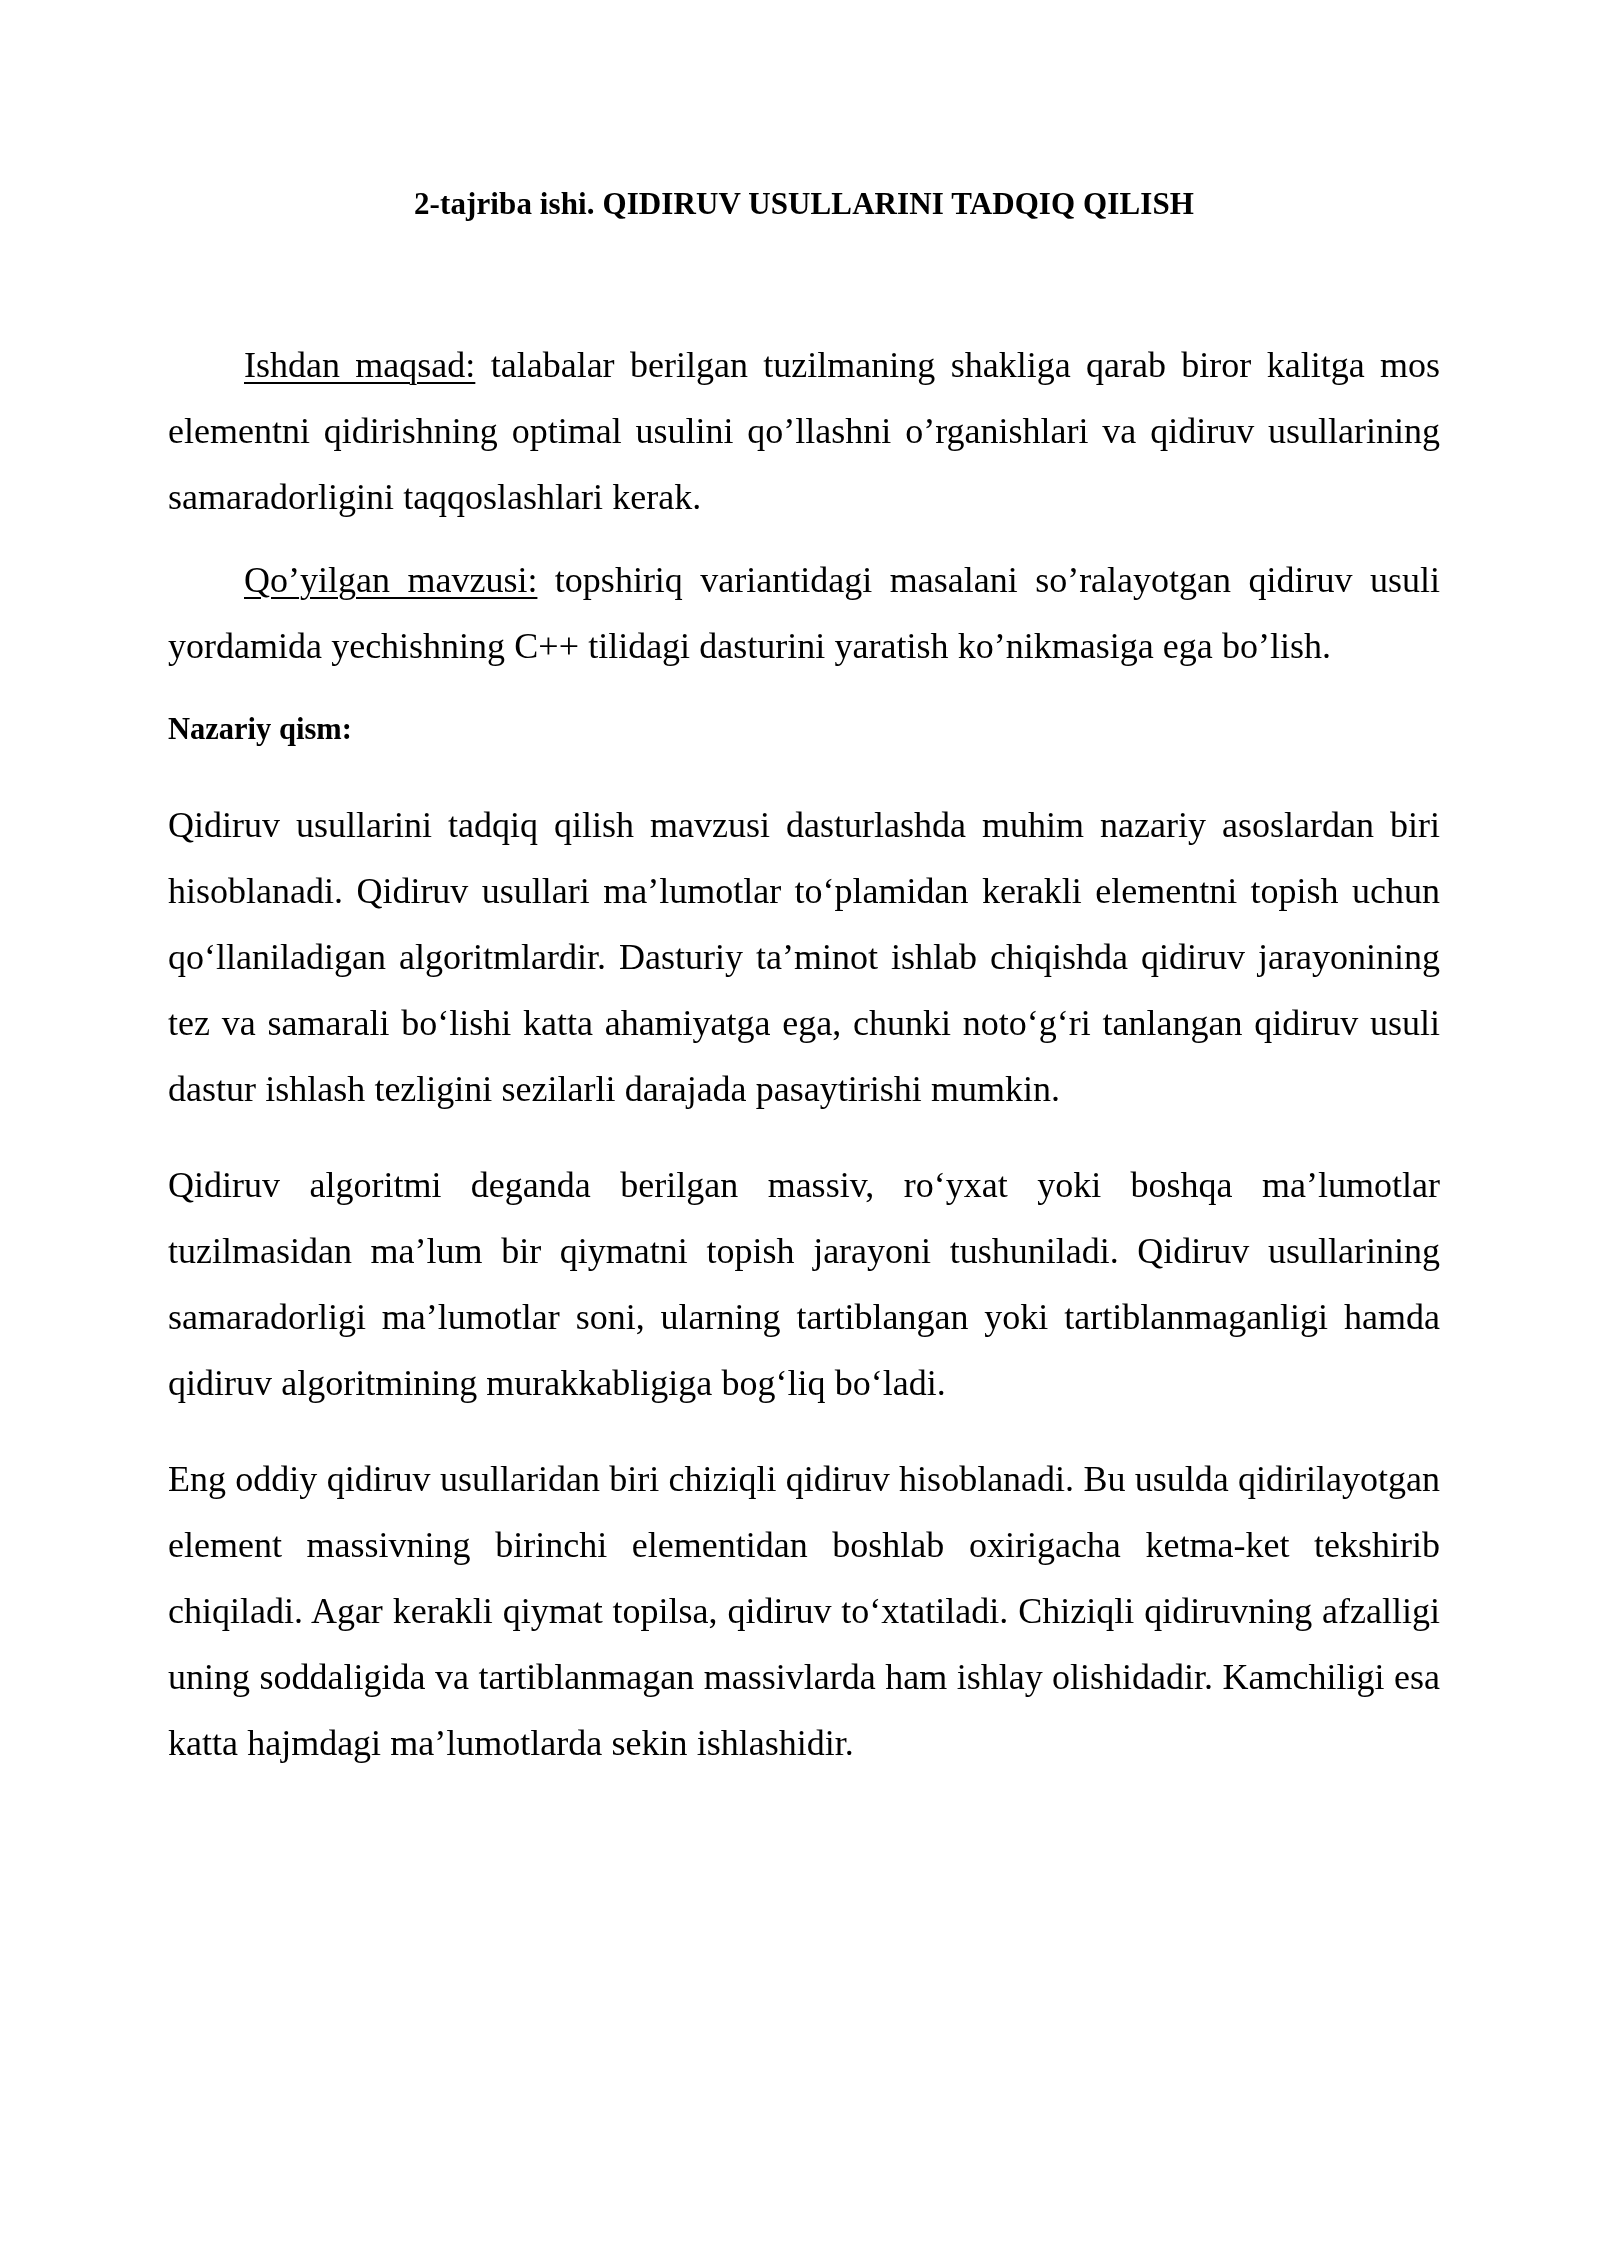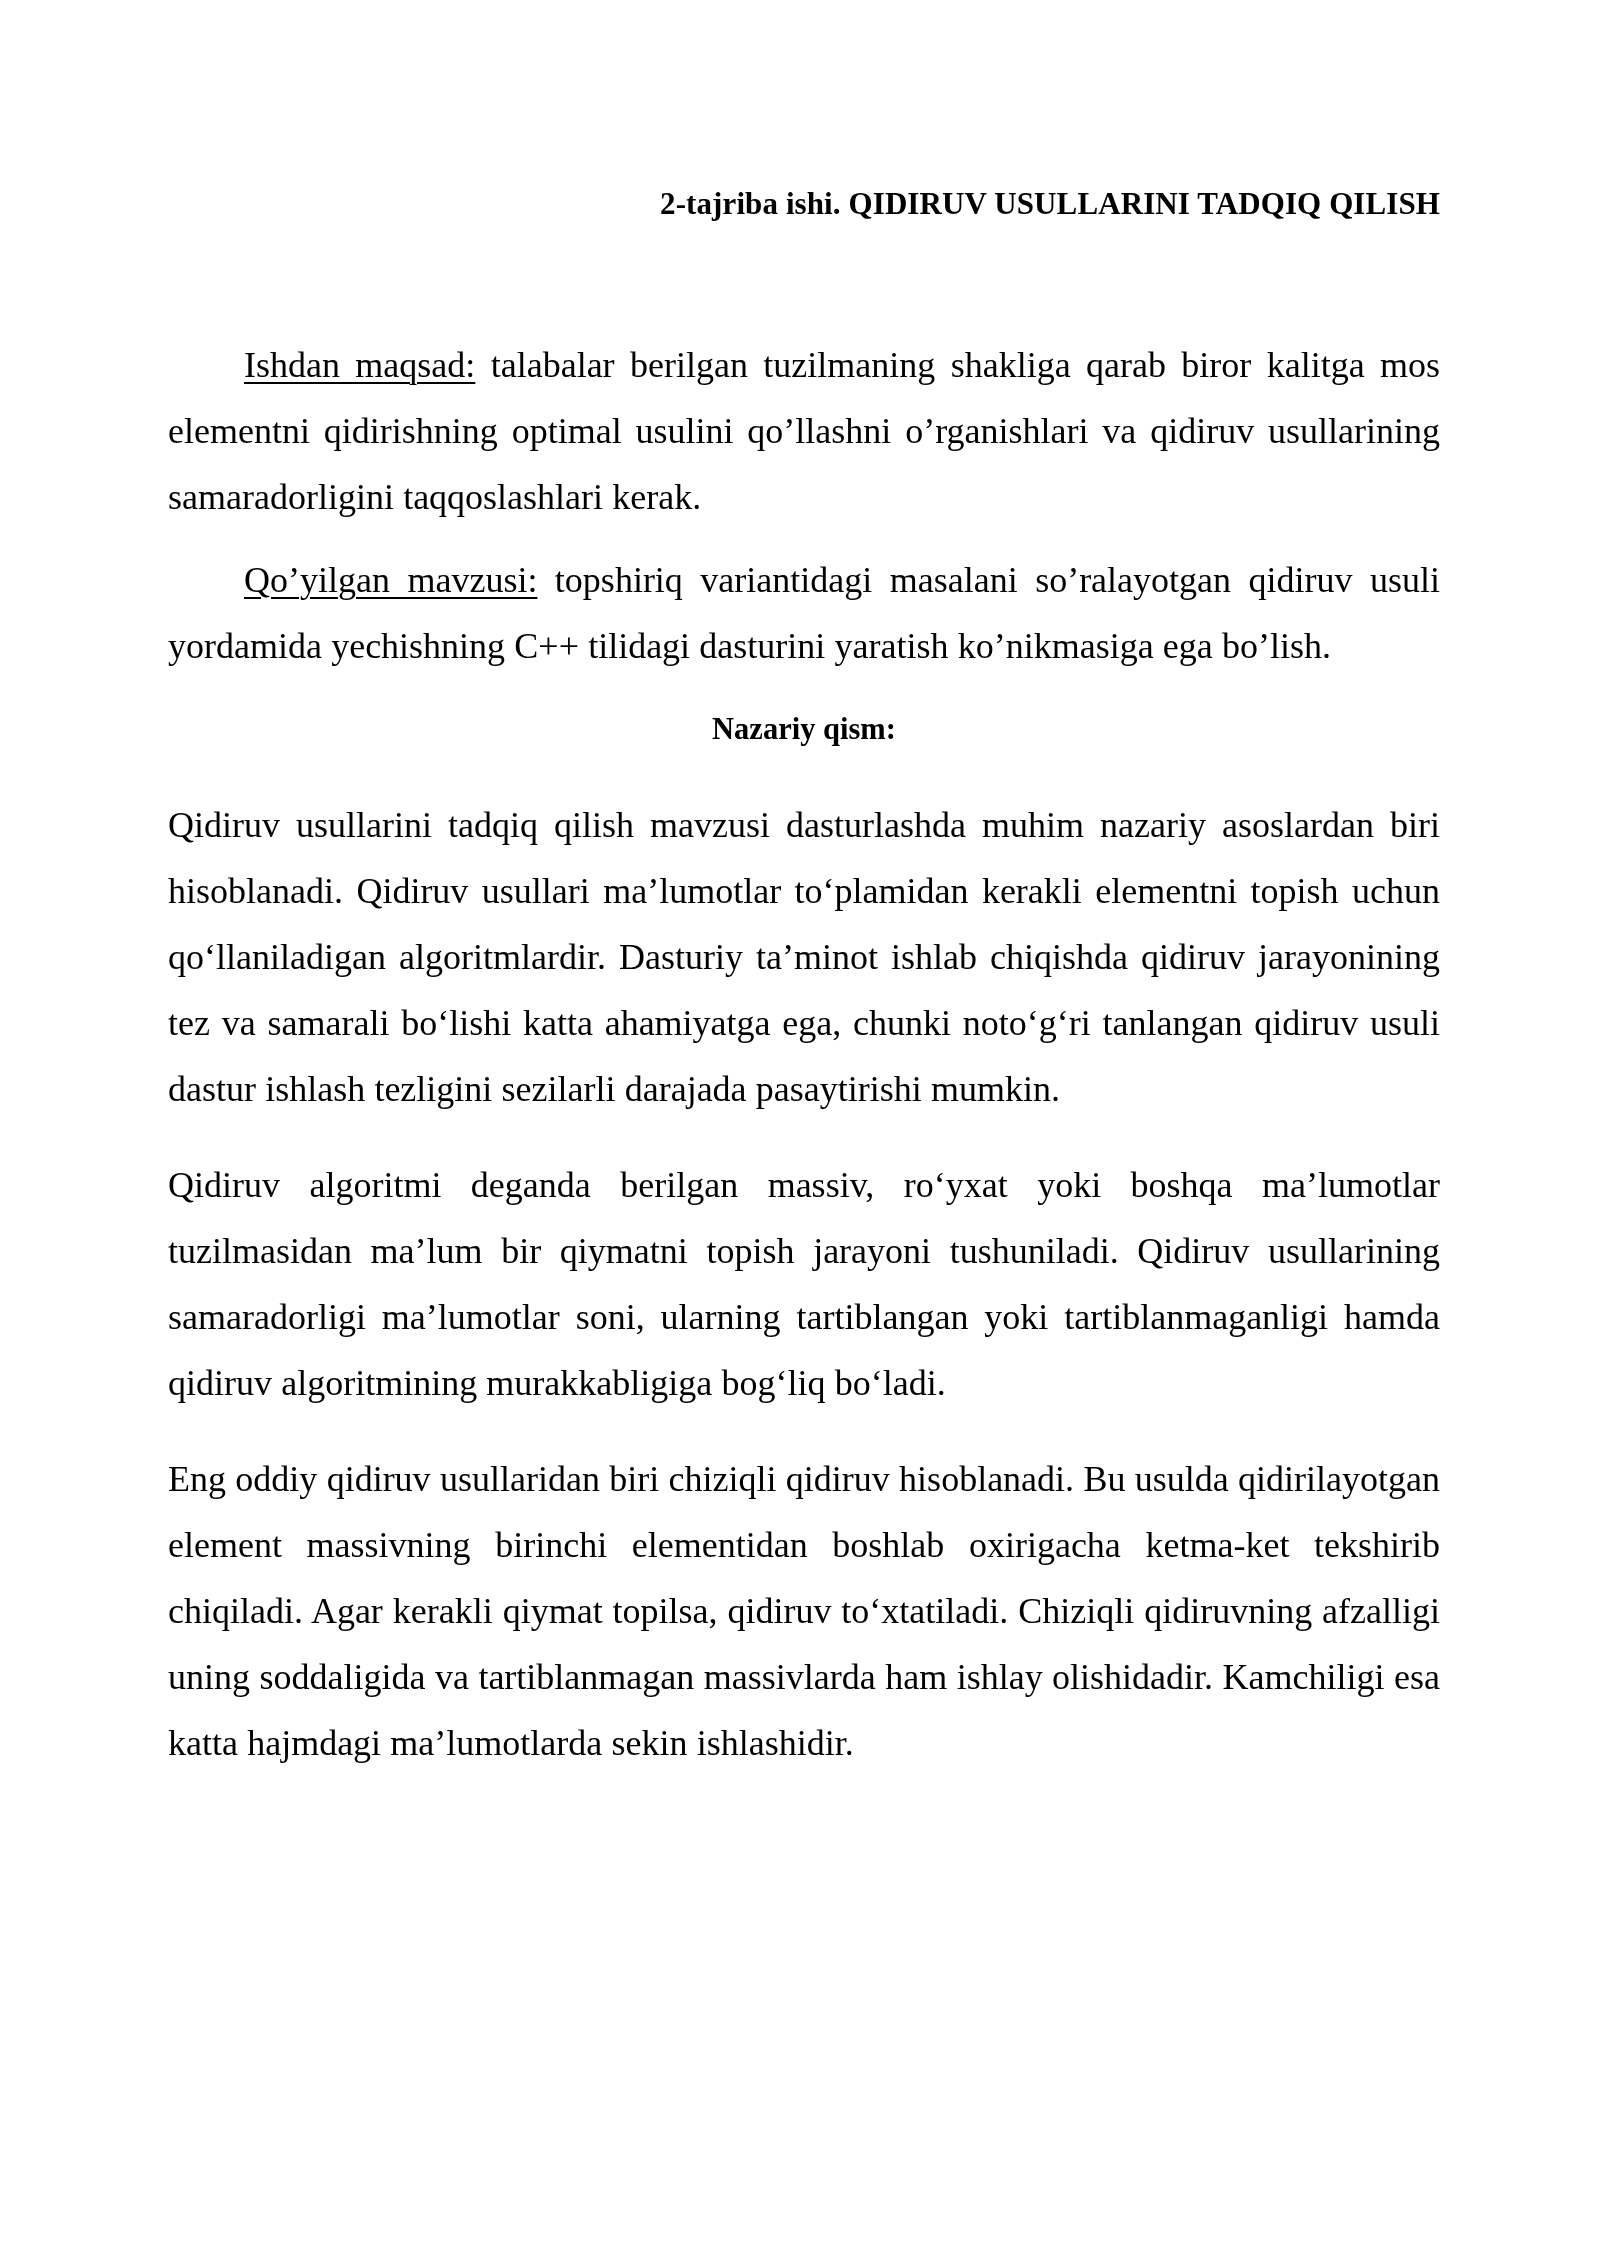--- a/index.html
+++ b/index.html
@@ -22,21 +22,21 @@
     height: 2262px;
     background: #ffffff;
     padding: 185px 160px 100px 168px;
   }
   .doc-title {
     font-size: 31px;
     font-weight: bold;
     line-height: 1.25;
     letter-spacing: 0.1px;
     margin: 0 0 0 0;
-    text-align: right;
+    text-align: center;
   }
   .gap-after-title {
     height: 108px;
   }
   p.body-text {
     font-size: 36px;
     line-height: 66px;
     margin: 0;
     text-align: justify;
     text-justify: inter-word;
@@ -50,21 +50,20 @@
     text-underline-offset: 5px;
     text-decoration-thickness: 2px;
   }
   .spacer-sm { height: 17px; }
   .spacer-md { height: 30px; }
   .section-head {
     font-size: 30.5px;
     font-weight: bold;
     line-height: 66px;
     margin: 0;
-    text-align: center;
   }
 </style>
 </head>
 <body>
 
 <div class="page">
 
   <h1 class="doc-title">2-tajriba ishi. QIDIRUV USULLARINI TADQIQ QILISH</h1>
 
   <div class="gap-after-title"></div>

